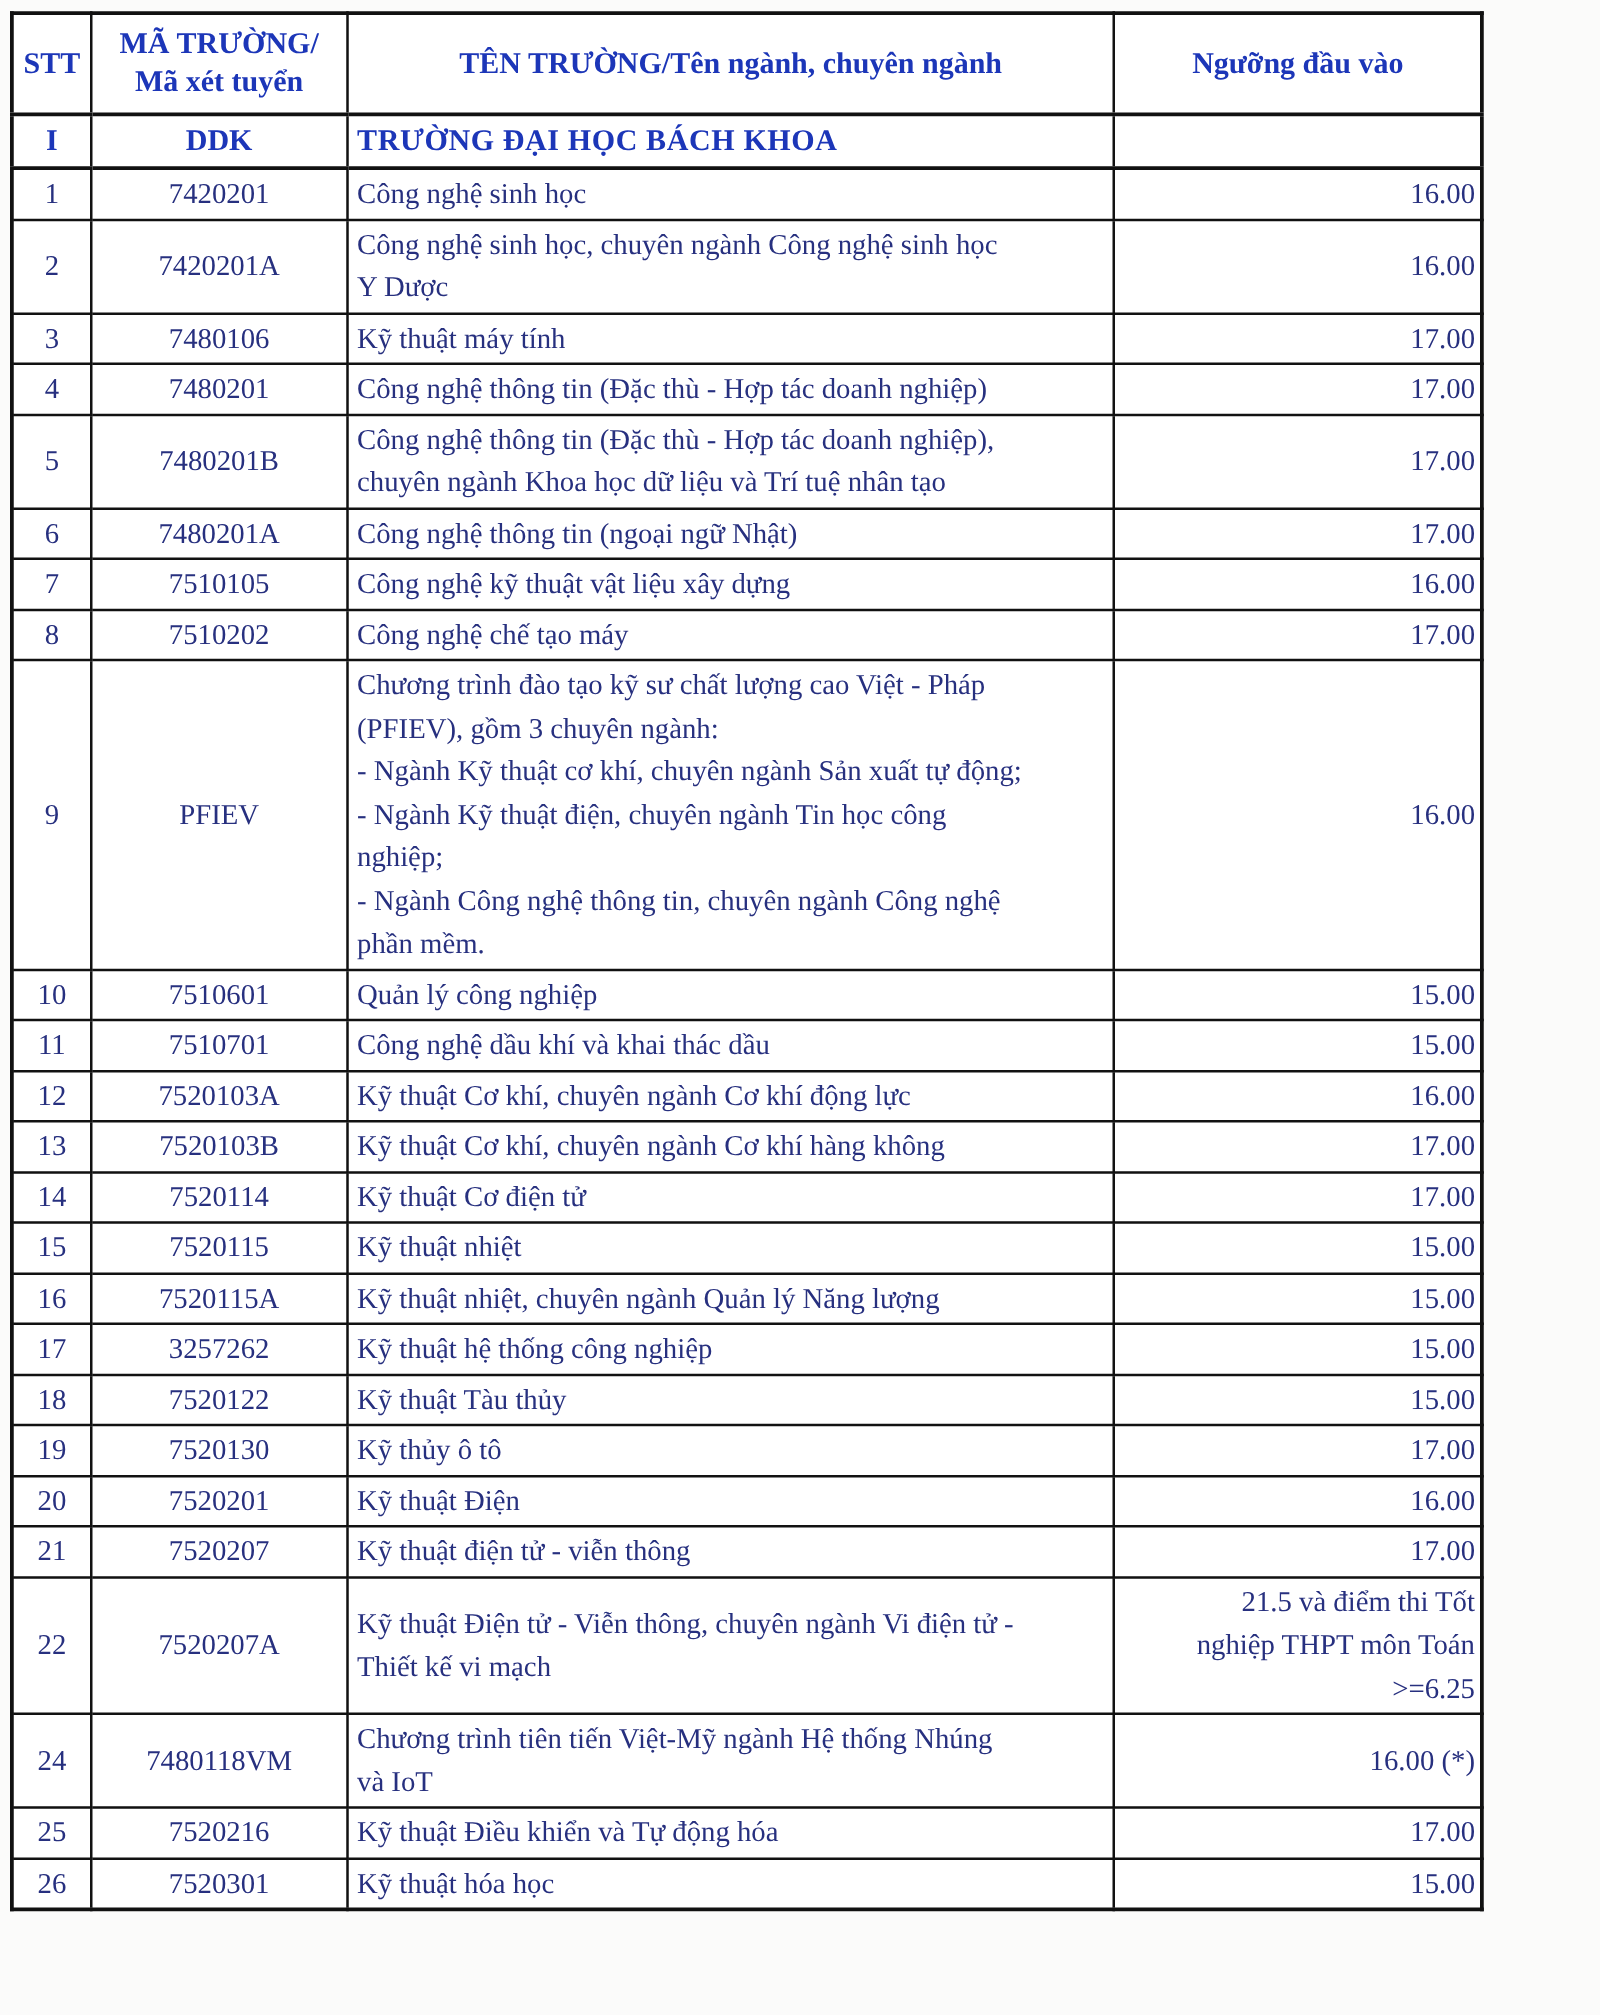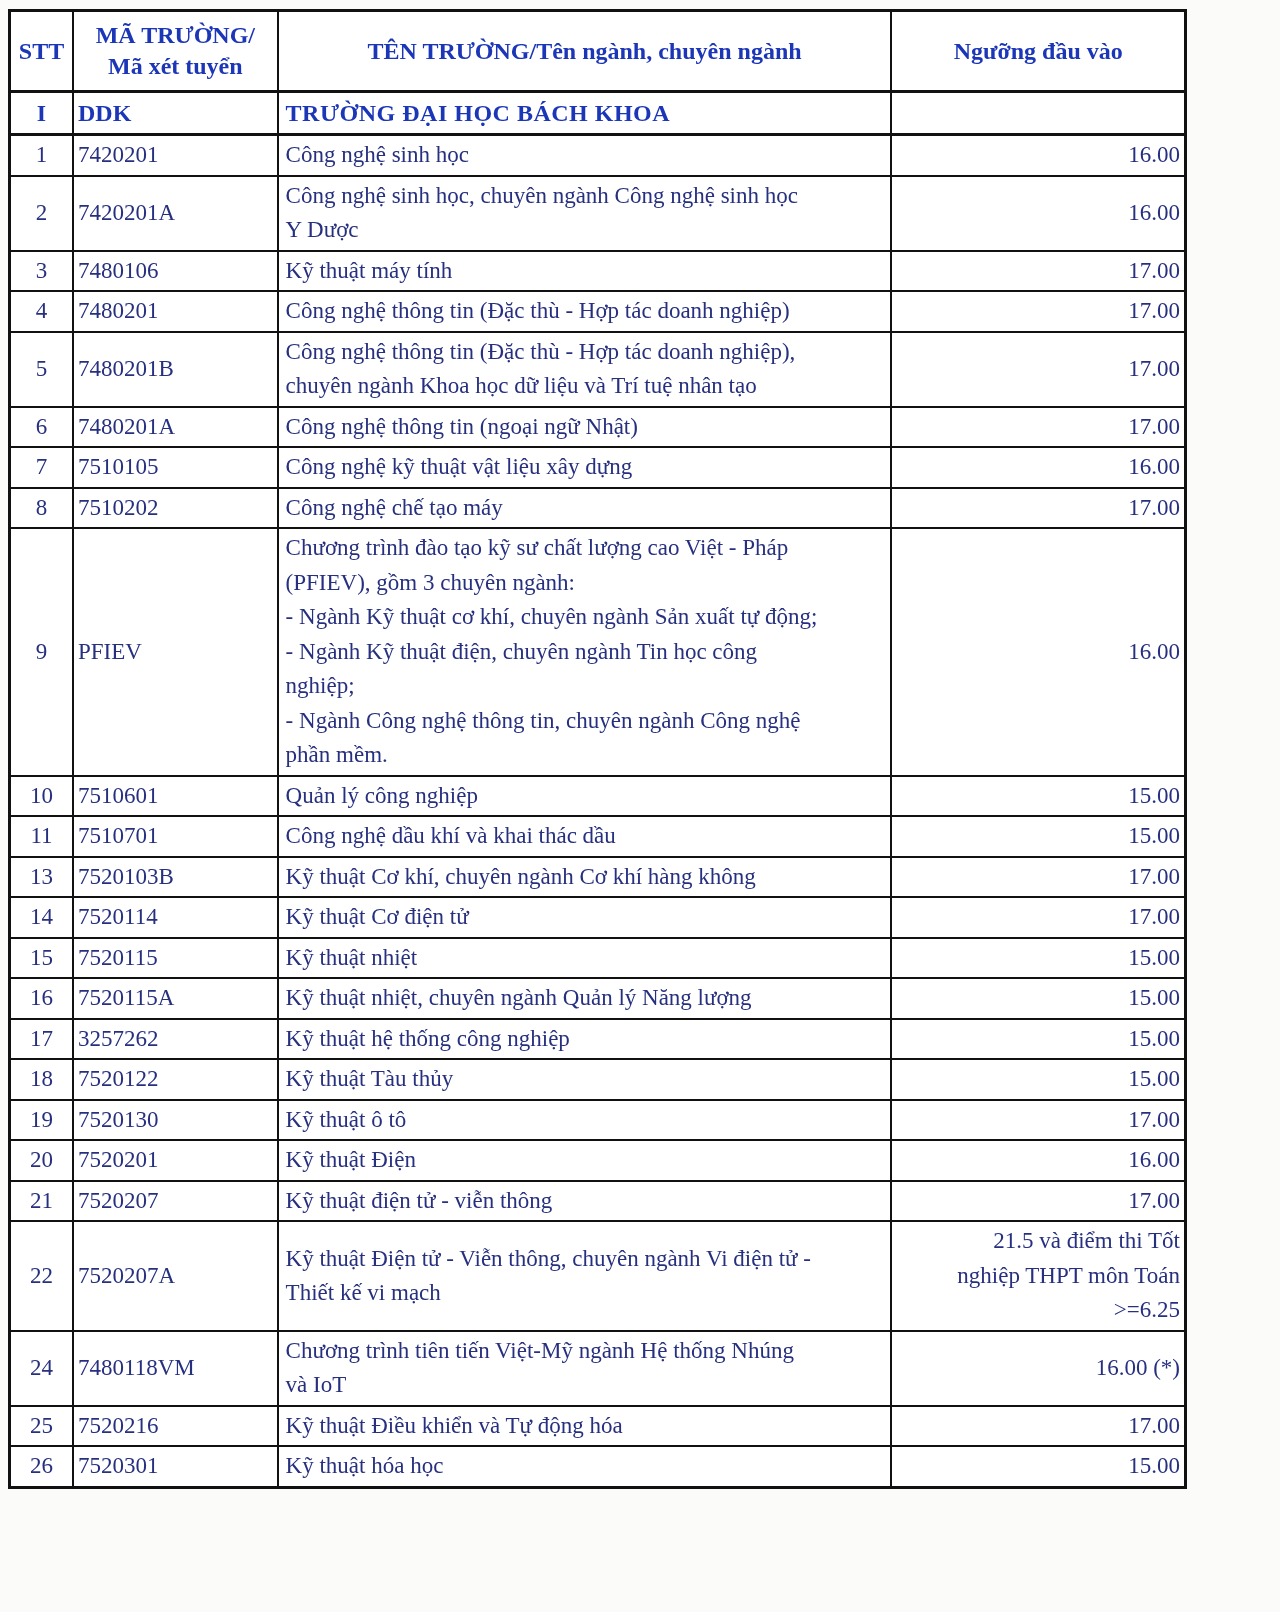--- a/index.html
+++ b/index.html
@@ -44,21 +44,21 @@
     border-bottom-width: 3px;
   }
   tbody td {
     color: #27307f;
     font-size: 23px;
     line-height: 1.5;
     padding: 2px 4px;
     height: 33px;
   }
   td.stt   { text-align: center; }
-  td.code  { }
+  td.code  { text-align: center; }
   td.name  { text-align: left; padding-left: 7px; padding-right: 6px; }
   td.value { text-align: right; }
 
   tr.section td {
     color: #1c36b8;
     font-weight: bold;
     font-size: 24px;
     border-bottom-width: 3px;
   }
   tr.section td.name { letter-spacing: 0.5px; }
@@ -158,20 +158,26 @@
     <td class="name">Quản lý công nghiệp</td>
     <td class="value">15.00</td>
   </tr>
         <tr>
     <td class="stt">11</td>
     <td class="code">7510701</td>
     <td class="name">Công nghệ dầu khí và khai thác dầu</td>
     <td class="value">15.00</td>
   </tr>
         <tr>
+    <td class="stt">12</td>
+    <td class="code">7520103A</td>
+    <td class="name">Kỹ thuật Cơ khí, chuyên ngành Cơ khí động lực</td>
+    <td class="value">16.00</td>
+  </tr>
+        <tr>
     <td class="stt">13</td>
     <td class="code">7520103B</td>
     <td class="name">Kỹ thuật Cơ khí, chuyên ngành Cơ khí hàng không</td>
     <td class="value">17.00</td>
   </tr>
         <tr>
     <td class="stt">14</td>
     <td class="code">7520114</td>
     <td class="name">Kỹ thuật Cơ điện tử</td>
     <td class="value">17.00</td>
@@ -196,21 +202,21 @@
   </tr>
         <tr>
     <td class="stt">18</td>
     <td class="code">7520122</td>
     <td class="name">Kỹ thuật Tàu thủy</td>
     <td class="value">15.00</td>
   </tr>
         <tr>
     <td class="stt">19</td>
     <td class="code">7520130</td>
-    <td class="name">Kỹ thuật ô tô</td>
+    <td class="name">Kỹ thủy ô tô</td>
     <td class="value">17.00</td>
   </tr>
         <tr>
     <td class="stt">20</td>
     <td class="code">7520201</td>
     <td class="name">Kỹ thuật Điện</td>
     <td class="value">16.00</td>
   </tr>
         <tr>
     <td class="stt">21</td>

